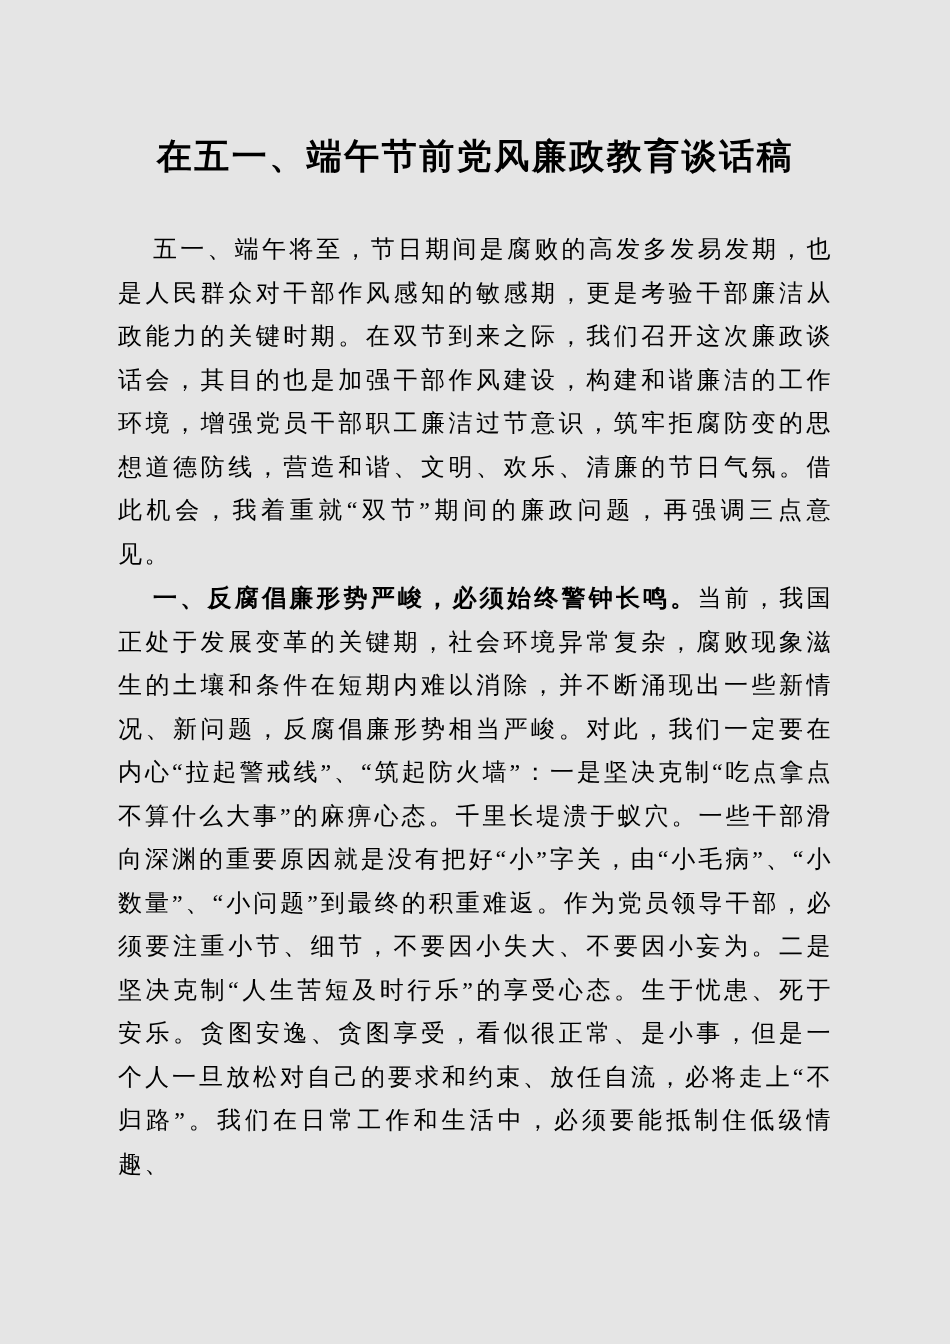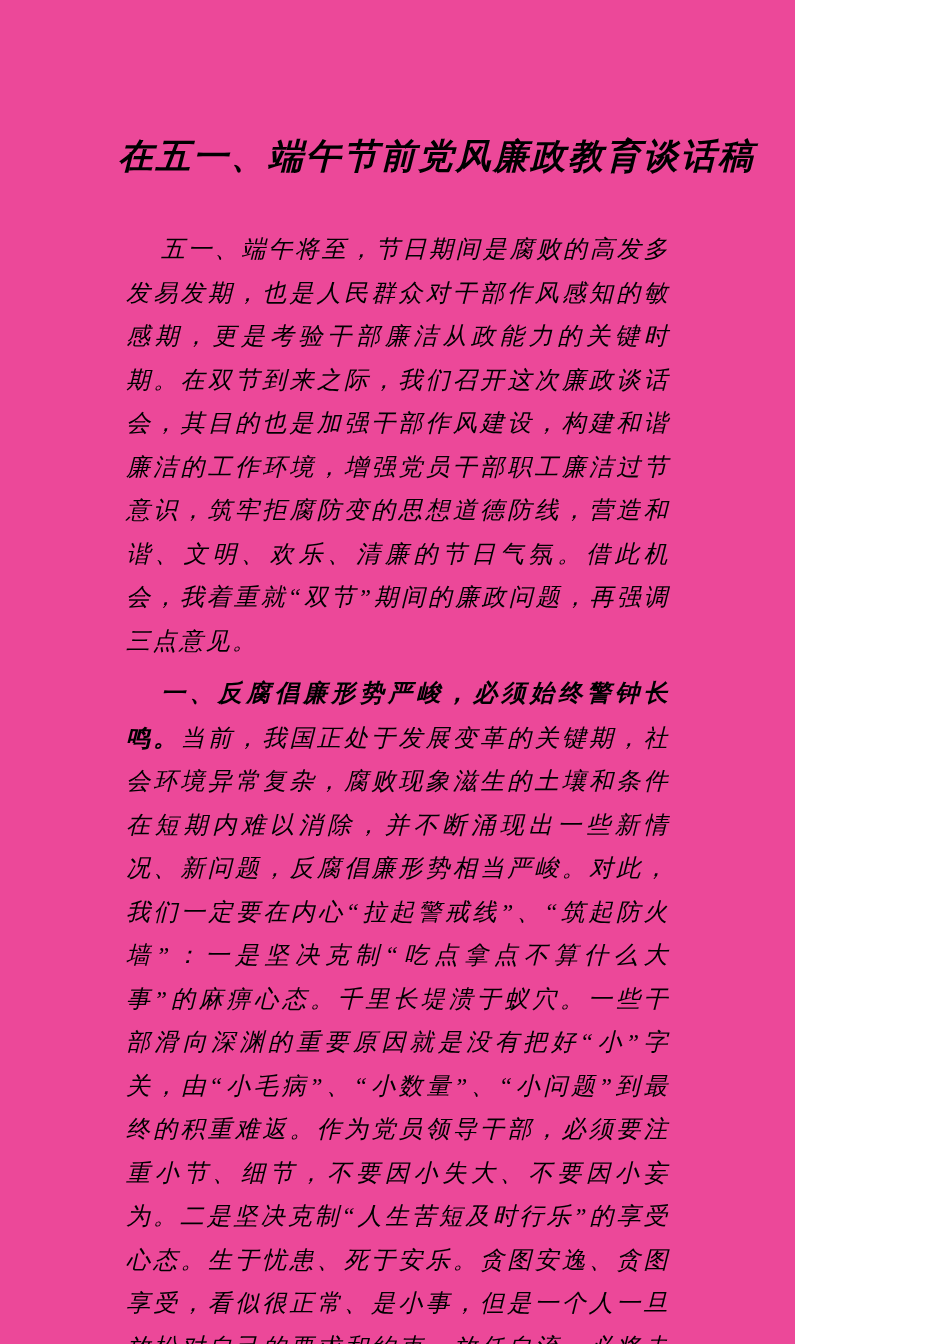--- a/index.html
+++ b/index.html
@@ -2,30 +2,29 @@
 <html><head>
 <meta charset="utf-8">
 <style>
   html, body {
     margin: 0;
     padding: 0;
     background: #ffffff;
   }
   .page {
     position: relative;
-    width: 795px;
+    width: 950px;
     height: 1344px;
     margin: 0;
-    background: #ec4899;
+    background: #e5e5e5;
     color: #000000;
     box-sizing: border-box;
     padding: 136px 117px 0 118px;
     overflow: hidden;
     font-family: "Liberation Serif", serif;
-    font-style: italic;
   }
   .doc-title {
     margin: 0;
     padding: 0;
     text-align: center;
     font-size: 35px;
     line-height: 42px;
     font-weight: bold;
     letter-spacing: 2.5px;
     white-space: nowrap;
@@ -36,21 +35,21 @@
     line-height: 43.5px;
     letter-spacing: 2.5px;
     text-align: justify;
     text-justify: inter-character;
   }
   .salutation {
     margin: 0;
     text-indent: 0;
   }
   .para {
-    margin: 8px;
+    margin: 0;
     text-indent: 35px;
   }
   .run { font-weight: normal; }
   .run.bold {
     font-weight: bold;
     font-family: "Liberation Sans", sans-serif;
   }
 </style>
 </head>
 <body>

